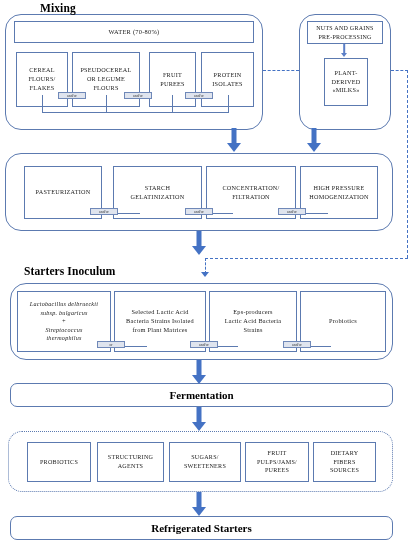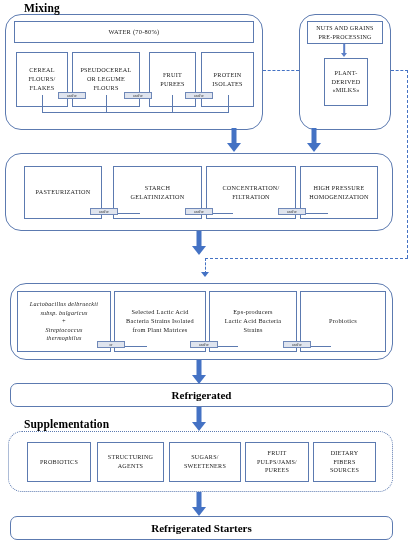--- a/index.html
+++ b/index.html
@@ -117,21 +117,21 @@
   }
 
   
   .stub { position: absolute; border-top: 1.1px solid #5c7ab0; z-index: 2; }
 </style>
 </head>
 <body>
 
 <div id="root">
 
-  <div class="sec-title" style="left:24px; top:2px;font-family:Liberation Serif, serif;">Mixing</div>
+  <div class="sec-title" style="left:40px; top:2px;font-family:Liberation Serif, serif;">Mixing</div>
 
   <div class="group" style="left:5px; top:14px; width:258px; height:116px;"></div>
 
   <div class="box" style="left:14px; top:21px; width:240px; height:22px; font-size:6.4px;">
     <span class="t">WATER (70-80%)</span>
   </div>
 
   <div class="box" style="left:16px; top:52px; width:52px; height:55px;">
     <span class="t">CEREAL
 FLOURS/
@@ -223,20 +223,21 @@
 
   <div class="chip" style="left:90px; top:208px; width:28px;">and/or</div>
   <div class="chip" style="left:185px; top:208px; width:28px;">and/or</div>
   <div class="chip" style="left:278px; top:208px; width:28px;">and/or</div>
 
   <div class="arrow" style="left:190px; top:231px; width:18px; height:24px;">
     <div class="shaft" style="height:16px;"></div>
     <div class="head" style="top:15px;"></div>
   </div>
 
+  <div class="sec-title" style="left:24px; top:265px;">Starters Inoculum</div>
 
   <div class="group" style="left:10px; top:283px; width:383px; height:77px;"></div>
 
   <div class="box italic" style="left:17px; top:291px; width:94px; height:61px; font-size:6.1px;">
     <span class="t">Lactobacillus delbrueckii
 subsp. bulgaricus
 +
 Streptococcus
 thermophilus</span>
   </div>
@@ -260,28 +261,27 @@
 
   <div class="chip" style="left:97px; top:341px; width:28px;">or</div>
   <div class="chip" style="left:190px; top:341px; width:28px;">and/or</div>
   <div class="chip" style="left:283px; top:341px; width:28px;">and/or</div>
 
   <div class="arrow" style="left:190px; top:360px; width:18px; height:24px;">
     <div class="shaft" style="height:16px;"></div>
     <div class="head" style="top:15px;"></div>
   </div>
 
-  <div class="bar" style="left:10px; top:383px; width:383px; height:24px;">Refrigerated</div>
+  <div class="bar" style="left:10px; top:383px; width:383px; height:24px;">Fermentation</div>
 
   <div class="arrow" style="left:190px; top:407px; width:18px; height:24px;">
     <div class="shaft" style="height:16px;"></div>
     <div class="head" style="top:15px;"></div>
   </div>
 
-  <div class="sec-title" style="left:24px; top:418px;">Supplementation</div>
 
   <div class="group dotted" style="left:8px; top:431px; width:385px; height:61px;"></div>
 
   <div class="box" style="left:27px; top:442px; width:64px; height:40px; font-size:6.1px;">
     <span class="t">PROBIOTICS</span>
   </div>
   <div class="box" style="left:97px; top:442px; width:67px; height:40px; font-size:6.1px;">
     <span class="t">STRUCTURING
 AGENTS</span>
   </div>

